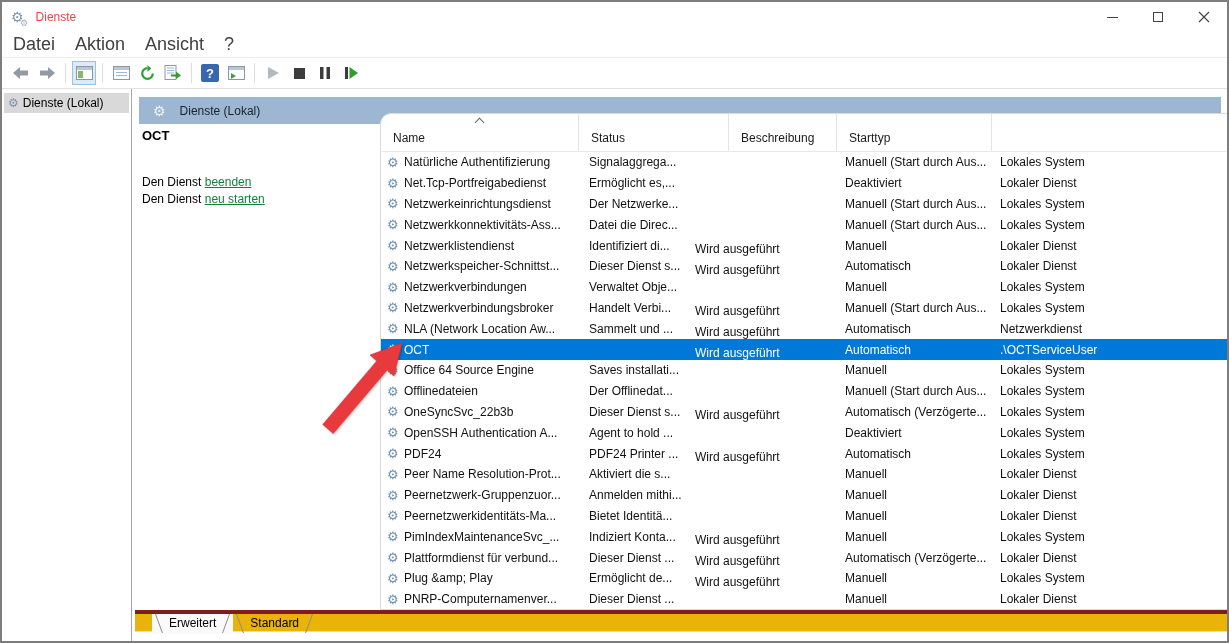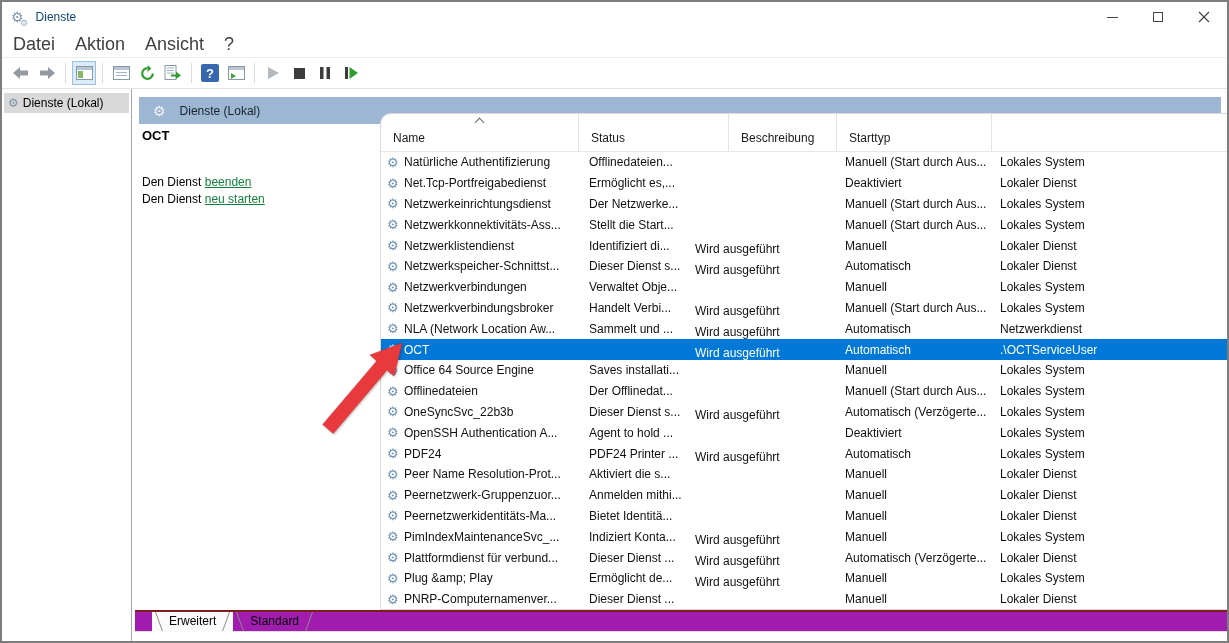--- a/index.html
+++ b/index.html
@@ -5,21 +5,21 @@
   * { box-sizing: border-box; margin: 0; padding: 0; }
   body { font-family: "Liberation Sans", sans-serif; background: #cfcfcf; }
   .window {
     position: relative; width: 1229px; height: 643px;
     background: #ffffff; border: 2px solid #7d7d7d; overflow: hidden;
   }
   
   .titlebar { position: absolute; left: 0; right: 0; top: 0; height: 30px; background: #fff; display: flex; align-items: center; }
   .app-icon { font-size: 14px; color: #7d95ad; margin-left: 9px; position: relative; line-height: 14px; }
   .app-icon .gear-small { position: absolute; font-size: 9px; left: 9px; top: 6px; color: #9bb0c4; }
-  .title-text { font-size: 12px; color: #0c4a6e; margin-left: 12px; }
+  .title-text { font-size: 12px; color: #ef4444; margin-left: 12px; }
   .win-controls { position: absolute; right: 0; top: 0; height: 30px; display: flex; }
   .win-btn { width: 46px; height: 30px; display: flex; align-items: center; justify-content: center; color: #444; }
   .glyph-min { width: 11px; height: 1px; background: #444; display: block; }
   .glyph-max { width: 10px; height: 10px; border: 1px solid #444; display: block; }
   
   .menubar { position: absolute; left: 0; right: 0; top: 30px; height: 26px; background: #fff; display: flex; align-items: center; border-bottom: 1px solid #ececec; }
   .menu-item { font-size: 18px; color: #404040; padding: 3px 9px; margin-left: 2px; }
   
   .toolbar { position: absolute; left: 0; right: 0; top: 56px; height: 31px; background: #fff; border-bottom: 1px solid #e2e2e2; display: flex; align-items: center; padding-left: 6px; }
   .tb-btn { width: 24px; height: 24px; display: flex; align-items: center; justify-content: center; margin: 0 1px; border: 1px solid transparent; }
@@ -71,21 +71,21 @@
   .row.selected .c0 .gear { color: #d6e6f5; }
   
   .vscroll { position: absolute; right: 0; top: 0; bottom: 0; width: 17px; background: #f0f0f0; }
   .vs-arrow { position: absolute; left: 0; width: 17px; height: 17px; display: flex; align-items: center; justify-content: center; }
   .vs-arrow.up { top: 0; } .vs-arrow.down { bottom: 0; }
   .chev { width: 7px; height: 7px; border-left: 1px solid #505050; border-top: 1px solid #505050; }
   .chev.up { transform: rotate(45deg) translateY(2px); }
   .chev.down { transform: rotate(225deg) translateY(2px); }
   .vs-thumb { position: absolute; left: 1px; width: 15px; top: 252px; height: 34px; background: #cdcdcd; }
   
-  .tabstrip { position: absolute; left: 2px; right: 0; top: 521px; height: 22px; background: #a21caf; border-top: 2px solid #7f1d1d; border-bottom: 1px solid #dcdcdc; display: flex; padding-left: 17px; }
+  .tabstrip { position: absolute; left: 2px; right: 0; top: 521px; height: 22px; background: #eab308; border-top: 4px solid #7f1d1d; border-bottom: 1px solid #dcdcdc; display: flex; padding-left: 17px; }
   .tab { position: relative; height: 20px; line-height: 19px; font-size: 12px; color: #000; padding: 0 17px; }
   .tab::before { content: ""; position: absolute; left: 3px; top: 0; bottom: 1px; width: 1px; background: #8c8c8c; transform: skewX(20deg); transform-origin: top; }
   .tab::after { content: ""; position: absolute; right: 3px; top: 0; bottom: 1px; width: 1px; background: #8c8c8c; transform: skewX(-20deg); transform-origin: top; }
   .tab.active { background: #fafafa; }
   
   .anno-arrow { position: absolute; left: 318px; top: 337px; width: 92px; height: 100px; z-index: 30; pointer-events: none; }
 </style>
 </head>
 <body>
 
@@ -220,21 +220,21 @@
           <div class="hcell c2">Status</div>
           <div class="hcell c1">Beschreibung</div>
           <div class="hcell c3">Starttyp</div>
         </div>
         <div class="rows">
             <div class="row">
       <div class="cell c0">
                 <span class="gear">⚙</span>
                 <span>Natürliche Authentifizierung</span>
               </div>
-      <div class="cell c1">Offlinedateien...</div>
+      <div class="cell c1">Signalaggrega...</div>
       <div class="cell c2"></div>
       <div class="cell c3">Manuell (Start durch Aus...</div>
       <div class="cell c4">Lokales System</div>
     </div>
             <div class="row">
       <div class="cell c0">
                 <span class="gear">⚙</span>
                 <span>Net.Tcp-Portfreigabedienst</span>
               </div>
       <div class="cell c1">Ermöglicht es,...</div>
@@ -250,21 +250,21 @@
       <div class="cell c1">Der Netzwerke...</div>
       <div class="cell c2"></div>
       <div class="cell c3">Manuell (Start durch Aus...</div>
       <div class="cell c4">Lokales System</div>
     </div>
             <div class="row">
       <div class="cell c0">
                 <span class="gear">⚙</span>
                 <span>Netzwerkkonnektivitäts-Ass...</span>
               </div>
-      <div class="cell c1">Stellt die Start...</div>
+      <div class="cell c1">Datei die Direc...</div>
       <div class="cell c2"></div>
       <div class="cell c3">Manuell (Start durch Aus...</div>
       <div class="cell c4">Lokales System</div>
     </div>
             <div class="row">
       <div class="cell c0">
                 <span class="gear">⚙</span>
                 <span>Netzwerklistendienst</span>
               </div>
       <div class="cell c1">Identifiziert di...</div>

